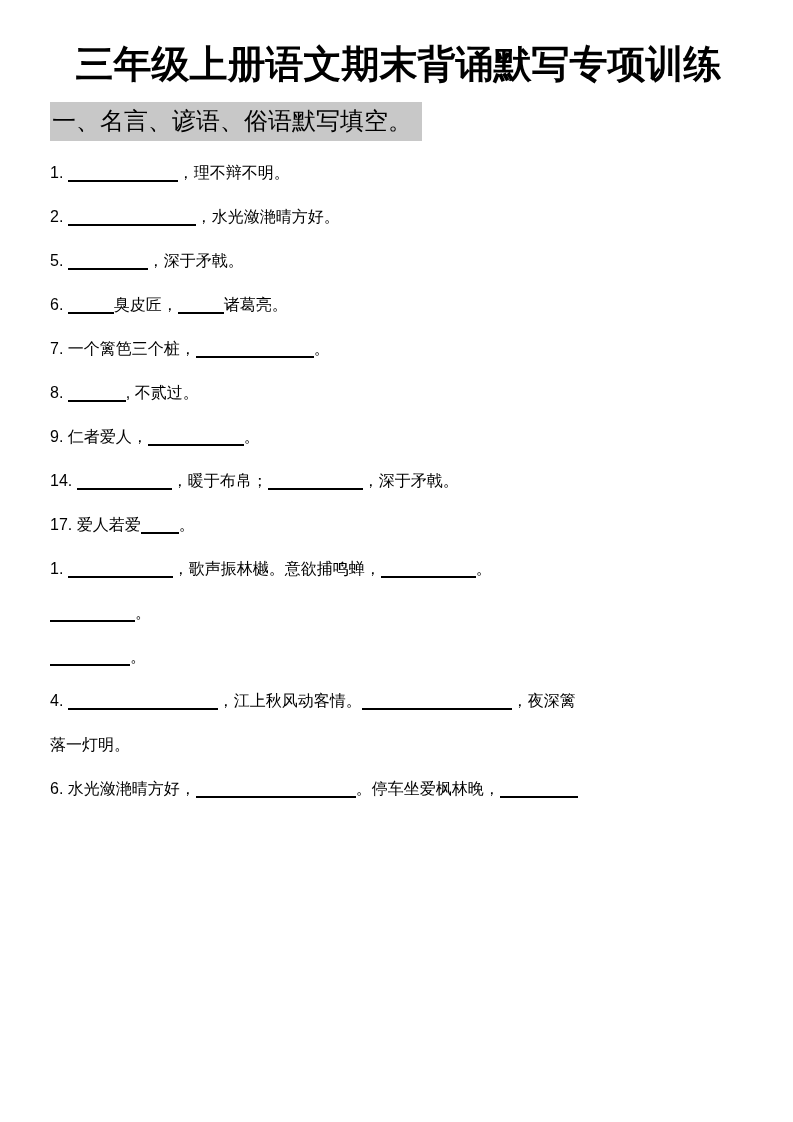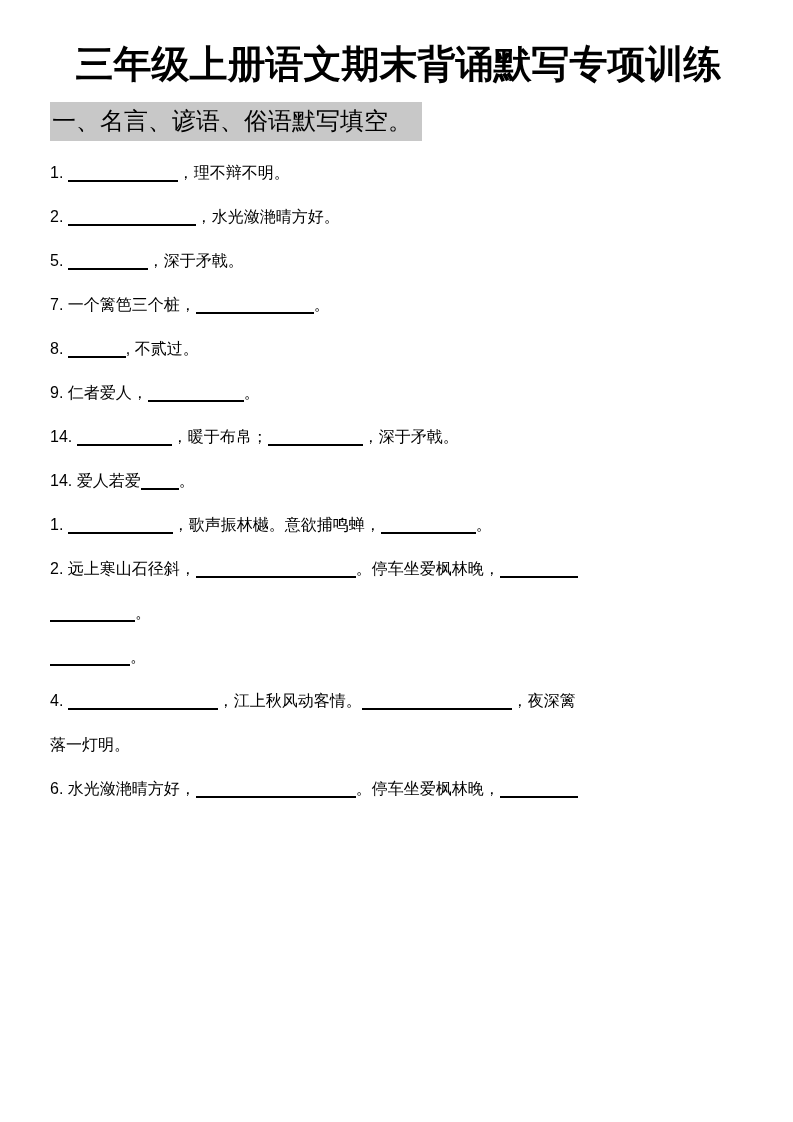--- a/index.html
+++ b/index.html
@@ -67,34 +67,35 @@
 <div class="page">
   <h1 class="title">三年级上册语文期末背诵默写专项训练</h1>
   <div>
       <div class="section"><div class="section-heading">一、名言、谚语、俗语默写填空。</div><div class="item">
           <div class="line"><span class="txt">1. </span><span class="blank" style="width: 110px;"></span><span class="txt">，理不辩不明。</span></div>
         </div><div class="item">
           <div class="line"><span class="txt">2. </span><span class="blank" style="width: 128px;"></span><span class="txt">，水光潋滟晴方好。</span></div>
         </div><div class="item">
           <div class="line"><span class="txt">5. </span><span class="blank" style="width: 80px;"></span><span class="txt">，深于矛戟。</span></div>
         </div><div class="item">
+          <div class="line"><span class="txt">6. </span><span class="blank" style="width: 46px;"></span><span class="txt">臭皮匠，</span><span class="blank" style="width: 46px;"></span><span class="txt">诸葛亮。</span></div>
+        </div><div class="item">
           <div class="line"><span class="txt">7. 一个篱笆三个桩，</span><span class="blank" style="width: 118px;"></span><span class="txt">。</span></div>
         </div><div class="item">
           <div class="line"><span class="txt">8. </span><span class="blank" style="width: 58px;"></span><span class="txt">, 不贰过。</span></div>
         </div><div class="item">
           <div class="line"><span class="txt">9. 仁者爱人，</span><span class="blank" style="width: 96px;"></span><span class="txt">。</span></div>
         </div><div class="item">
           <div class="line"><span class="txt">14. </span><span class="blank" style="width: 95px;"></span><span class="txt">，暖于布帛；</span><span class="blank" style="width: 95px;"></span><span class="txt">，深于矛戟。</span></div>
         </div><div class="item">
-          <div class="line"><span class="txt">14. 爱人若爱</span><span class="blank" style="width: 38px;"></span><span class="txt">。</span></div>
+          <div class="line"><span class="txt">17. 爱人若爱</span><span class="blank" style="width: 38px;"></span><span class="txt">。</span></div>
         </div></div>
       <div class="section"><div class="item">
           <div class="line"><span class="txt">1. </span><span class="blank" style="width: 105px;"></span><span class="txt">，歌声振林樾。意欲捕鸣蝉，</span><span class="blank" style="width: 95px;"></span><span class="txt">。</span></div>
         </div><div class="item">
-          <div class="line"><span class="txt">2. 远上寒山石径斜，</span><span class="blank" style="width: 160px;"></span><span class="txt">。停车坐爱枫林晚，</span><span class="blank" style="width: 78px;"></span></div>
           <div class="line"><span class="blank" style="width: 85px;"></span><span class="txt">。</span></div>
         </div><div class="item">
           <div class="line"><span class="blank" style="width: 80px;"></span><span class="txt">。</span></div>
         </div><div class="item">
           <div class="line"><span class="txt">4. </span><span class="blank" style="width: 150px;"></span><span class="txt">，江上秋风动客情。</span><span class="blank" style="width: 150px;"></span><span class="txt">，夜深篱</span></div>
           <div class="line"><span class="txt">落一灯明。</span></div>
         </div><div class="item">
           <div class="line"><span class="txt">6. 水光潋滟晴方好，</span><span class="blank" style="width: 160px;"></span><span class="txt">。停车坐爱枫林晚，</span><span class="blank" style="width: 78px;"></span></div>
         </div></div>
     </div>

